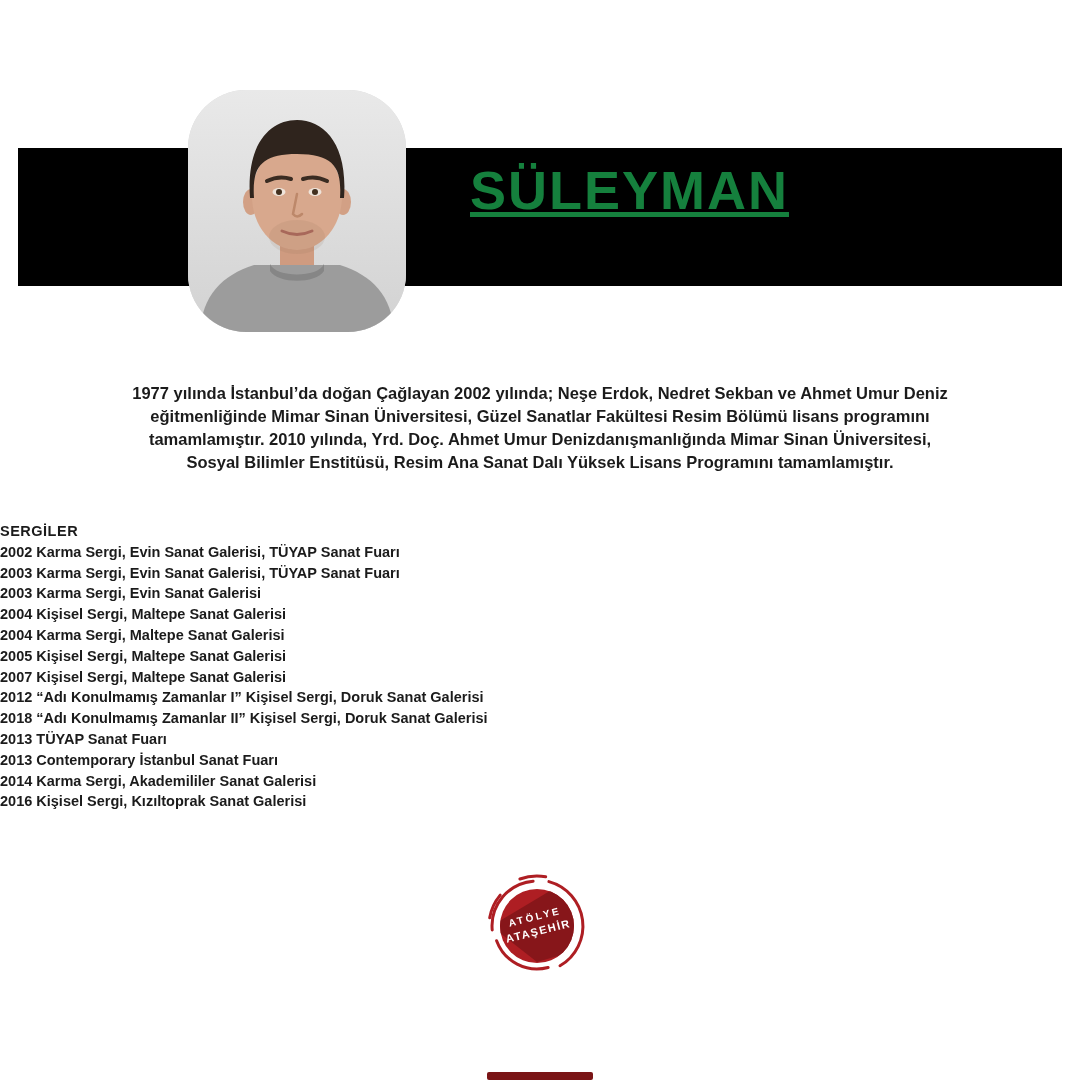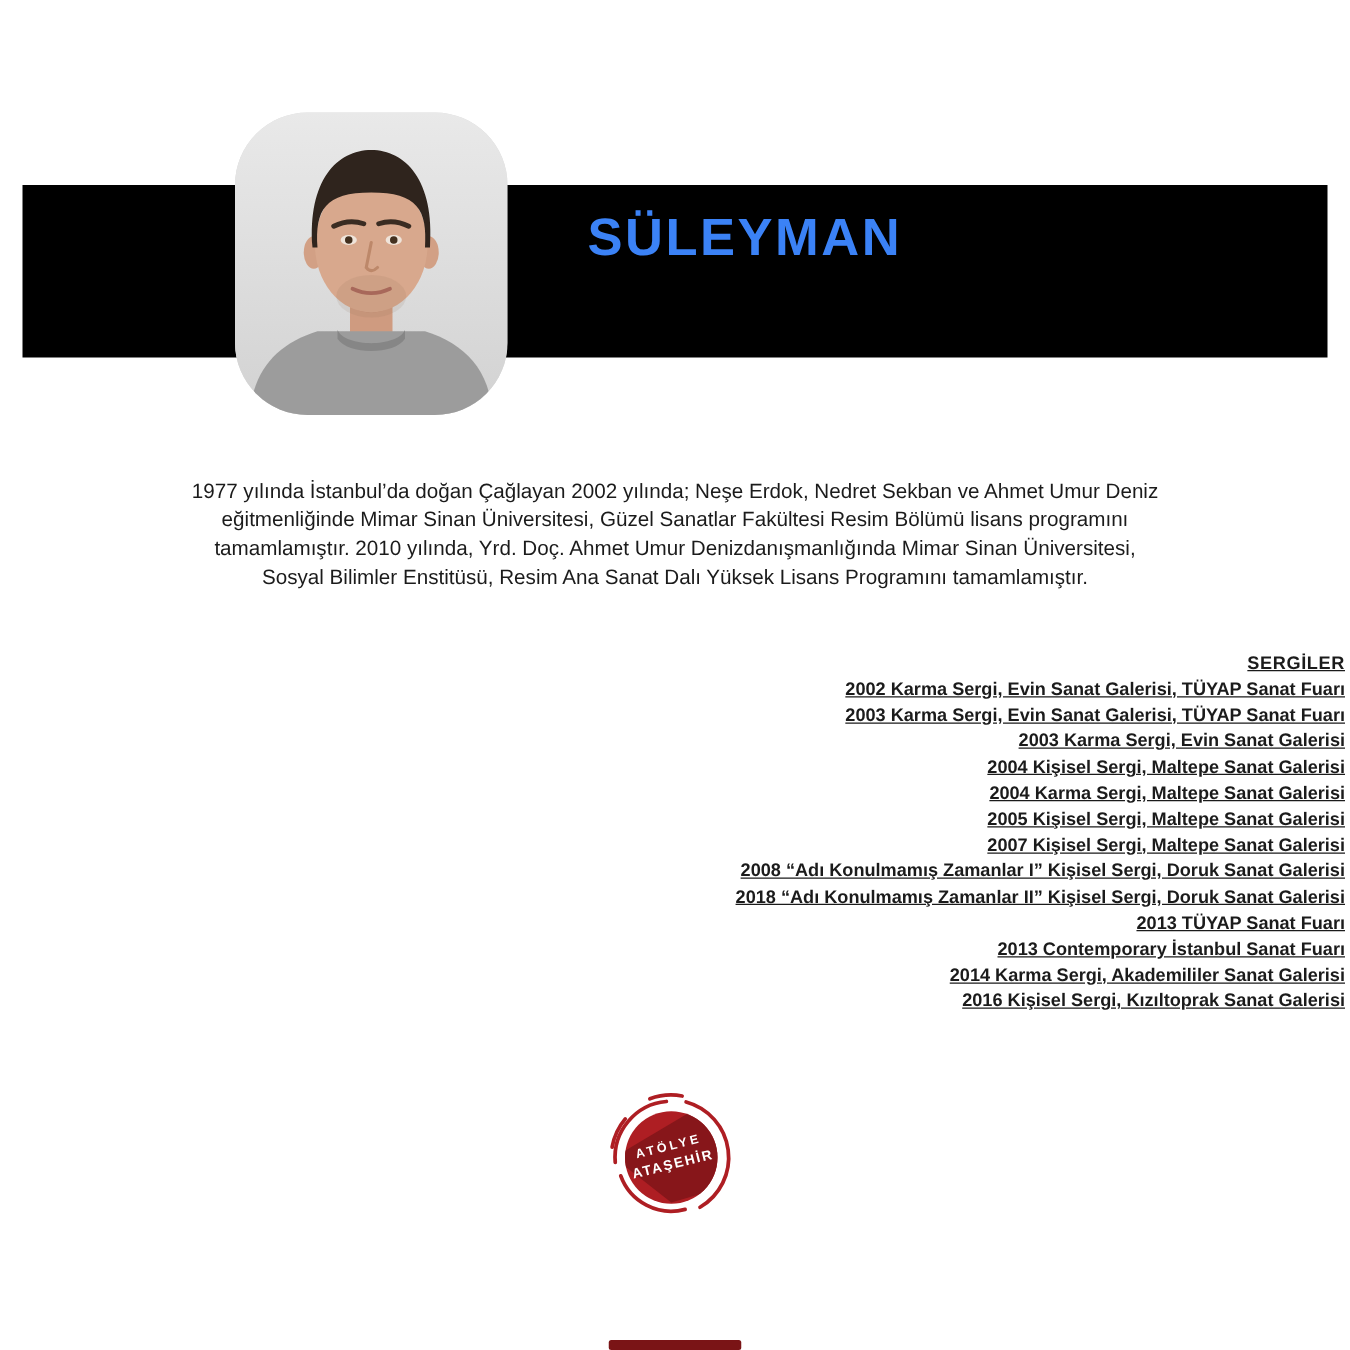--- a/index.html
+++ b/index.html
@@ -10,31 +10,32 @@
   .banner {
     position:absolute; left:18px; top:148px; width:1044px; height:138px;
     background:#000000;
   }
   .photo {
     position:absolute; left:188px; top:90px; width:218px; height:242px;
     border-radius:58px; overflow:hidden; background:#d9d9d9;
   }
   .photo svg { display:block; width:100%; height:100%; }
   .title {
-    position:absolute; left:470px; top:164px; color:#3b82f6;
-    font-size:42px; font-weight:bold; letter-spacing:2px; line-height:52px;
+    position:absolute; left:470px; top:164px; color:#15803d;
+    font-size:54px; font-weight:bold; letter-spacing:2px; line-height:52px;
     white-space:nowrap;
+    text-decoration:underline;
   }
   .bio {
     position:absolute; left:0; top:382px; width:1080px; text-align:center;
-    color:#1b1b1b; font-size:16.5px; font-weight:normal; line-height:23px;
+    color:#1b1b1b; font-size:16.5px; font-weight:bold; line-height:23px;
   }
   .exh {
-    position:absolute; left:0; top:521px; width:1076px; text-align:right;
-    color:#1b1b1b; font-size:14.5px; font-weight:bold; line-height:20.8px;text-decoration:underline;
+    position:absolute; left:0; top:521px; width:1076px; text-align:left;
+    color:#1b1b1b; font-size:14.5px; font-weight:bold; line-height:20.8px;
   }
   .exh-heading { letter-spacing:0.5px; }
   .logo { position:absolute; left:477px; top:864px; width:120px; height:124px; }
   .logo svg { display:block; width:100%; height:100%; overflow:visible; }
   .bottom-bar {
     position:absolute; left:487px; top:1072px; width:106px; height:8px;
     background:#7a1416; border-radius:2px;
   }
 </style>
 </head>
@@ -97,21 +98,21 @@
   <div class="exh">
     <div class="exh-heading">SERGİLER</div>
     <div>
         <div class="exh-item">2002 Karma Sergi, Evin Sanat Galerisi, TÜYAP Sanat Fuarı</div>
         <div class="exh-item">2003 Karma Sergi, Evin Sanat Galerisi, TÜYAP Sanat Fuarı</div>
         <div class="exh-item">2003 Karma Sergi, Evin Sanat Galerisi</div>
         <div class="exh-item">2004 Kişisel Sergi, Maltepe Sanat Galerisi</div>
         <div class="exh-item">2004 Karma Sergi, Maltepe Sanat Galerisi</div>
         <div class="exh-item">2005 Kişisel Sergi, Maltepe Sanat Galerisi</div>
         <div class="exh-item">2007 Kişisel Sergi, Maltepe Sanat Galerisi</div>
-        <div class="exh-item">2008 “Adı Konulmamış Zamanlar I” Kişisel Sergi, Doruk Sanat Galerisi</div>
+        <div class="exh-item">2012 “Adı Konulmamış Zamanlar I” Kişisel Sergi, Doruk Sanat Galerisi</div>
         <div class="exh-item">2018 “Adı Konulmamış Zamanlar II” Kişisel Sergi, Doruk Sanat Galerisi</div>
         <div class="exh-item">2013 TÜYAP Sanat Fuarı</div>
         <div class="exh-item">2013 Contemporary İstanbul Sanat Fuarı</div>
         <div class="exh-item">2014 Karma Sergi, Akademililer Sanat Galerisi</div>
         <div class="exh-item">2016 Kişisel Sergi, Kızıltoprak Sanat Galerisi</div>
       </div>
   </div>
 
   <div class="logo">
     <svg viewBox="0 0 120 124">

